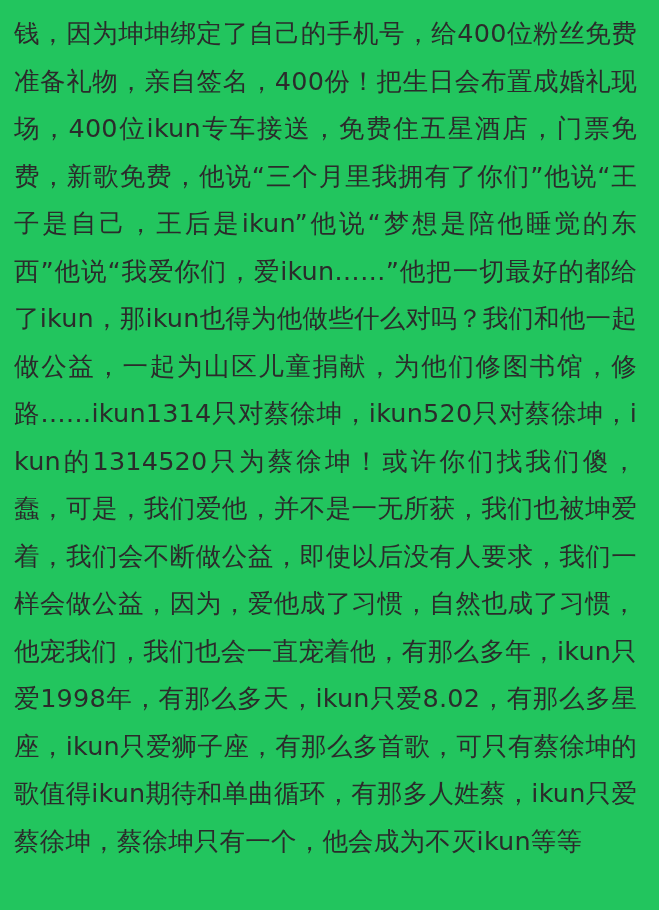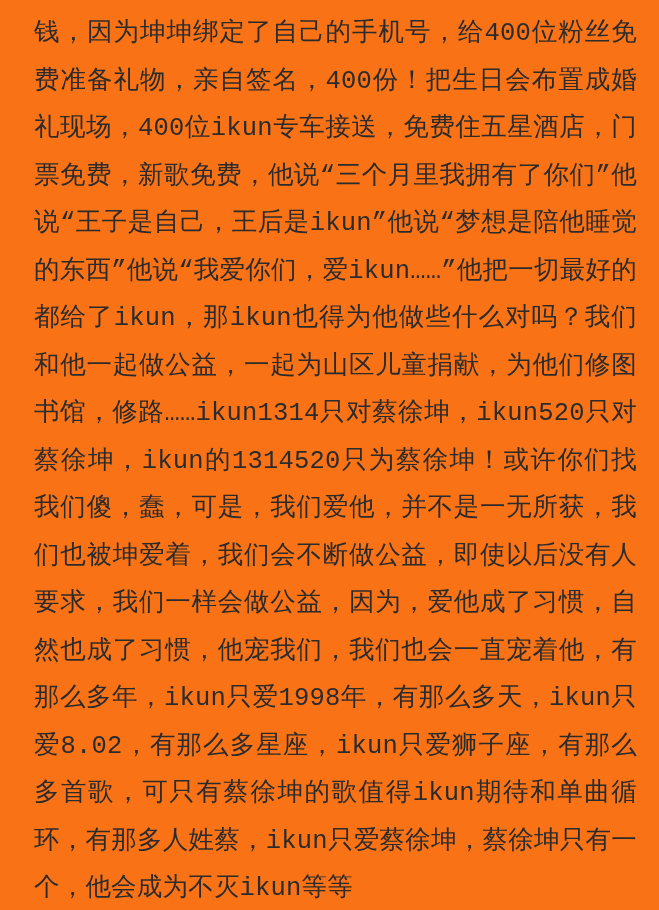--- a/index.html
+++ b/index.html
@@ -10,24 +10,23 @@
   body {
     width: 659px;
     height: 910px;
     overflow: hidden;
     font-family: "DejaVu Sans", "Liberation Sans", sans-serif;
   }
   .page {
     width: 659px;
     height: 910px;
     position: relative;
-    background: #f97316;
+    background: #22c55e;
     box-sizing: border-box;
-    padding: 10px 22px 0 34px;
-    font-family: Liberation Mono, monospace;
+    padding: 10px 22px 0 14px;
   }
   .doc-text {
     color: #2b2b2b;
     font-size: 25.5px;
     line-height: 47.5px;
     letter-spacing: 0.2px;
     text-align: justify;
     text-justify: inter-character;
     white-space: pre-wrap;
     word-break: break-all;

